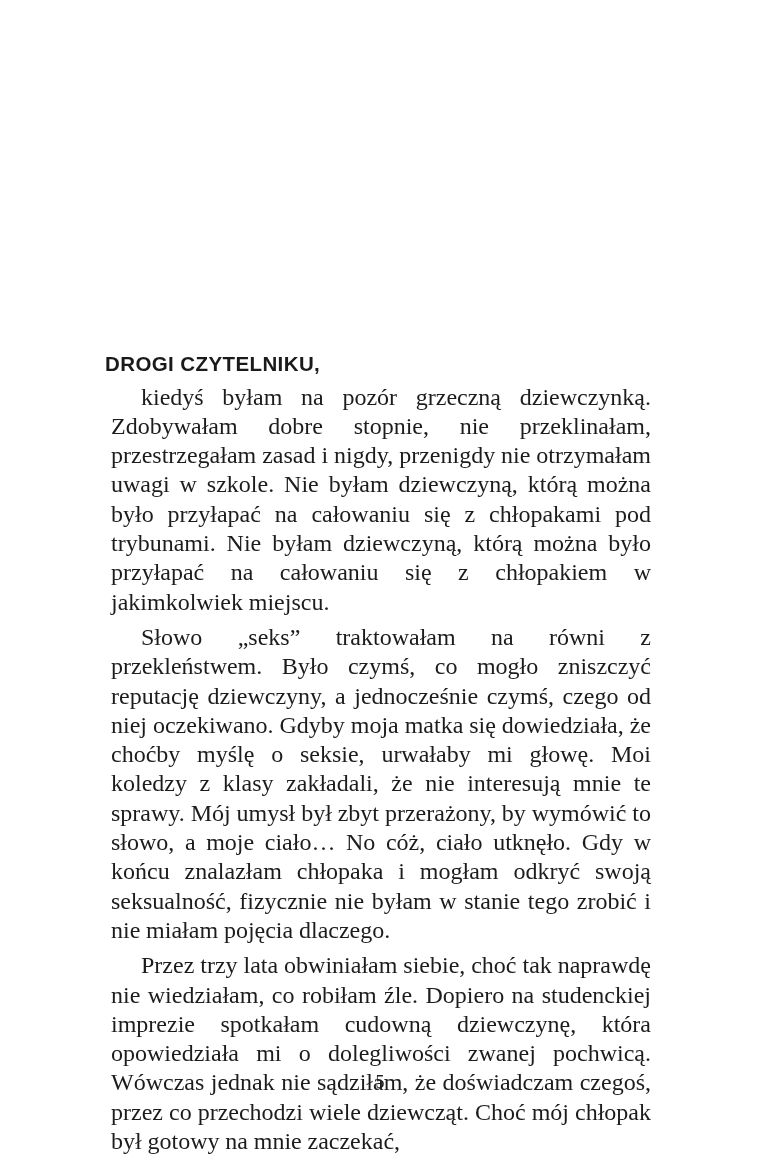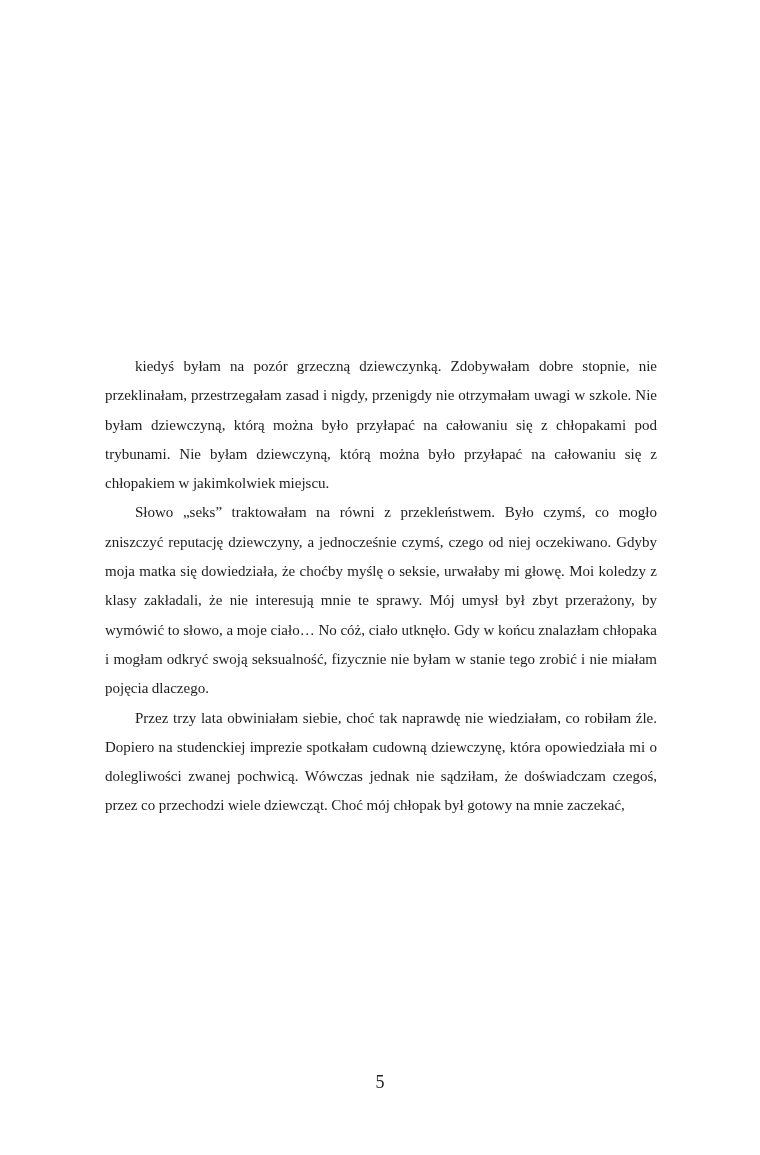--- a/index.html
+++ b/index.html
@@ -37,24 +37,24 @@
     font-weight: bold;
     font-size: 20.5px;
     letter-spacing: 0.4px;
     color: #1a1a1a;
     margin: 0 0 6px 0;
     line-height: 1.2;
   }
 
   .body-par {
     font-family: "Liberation Serif", "DejaVu Serif", serif;
-    font-size: 15px;
+    font-size: 24px;
     line-height: 29.3px;
     color: #1c1c1c;
-    margin: 0;
+    margin: 6px;
     text-align: justify;
     text-justify: inter-word;
     text-indent: 30px;
     hyphens: manual;
     word-spacing: -0.2px;
   }
 
   .body-par + .body-par {
     margin-top: 0;
   }
@@ -72,20 +72,21 @@
     letter-spacing: 0;
   }
 </style>
 </head>
 <body>
 
 <div class="page">
 
   <div class="text-block">
 
+    <h1 class="chapter-heading">DROGI CZYTELNIKU,</h1>
 
     <p class="body-par">kiedyś byłam na pozór grzeczną dziewczynką. Zdobywałam dobre stopnie, nie przeklinałam, przestrzegałam zasad i nigdy, przenigdy nie otrzymałam uwagi w szkole. Nie byłam dziewczyną, którą można było przyłapać na całowaniu się z chłopakami pod trybunami. Nie byłam dziewczyną, którą można było przyłapać na całowaniu się z chłopakiem w jakimkolwiek miejscu.</p>
 
     <p class="body-par">Słowo „seks” traktowałam na równi z przekleństwem. Było czymś, co mogło zniszczyć reputację dziewczyny, a jednocześnie czymś, czego od niej oczekiwano. Gdyby moja matka się dowiedziała, że choćby myślę o seksie, urwałaby mi głowę. Moi koledzy z klasy zakładali, że nie interesują mnie te sprawy. Mój umysł był zbyt przerażony, by wymówić to słowo, a moje ciało… No cóż, ciało utknęło. Gdy w końcu znalazłam chłopaka i mogłam odkryć swoją seksualność, fizycznie nie byłam w stanie tego zrobić i nie miałam pojęcia dlaczego.</p>
 
     <p class="body-par">Przez trzy lata obwiniałam siebie, choć tak naprawdę nie wiedziałam, co robiłam źle. Dopiero na studenckiej imprezie spotkałam cudowną dziewczynę, która opowiedziała mi o dolegliwości zwanej pochwicą. Wówczas jednak nie sądziłam, że doświadczam czegoś, przez co przechodzi wiele dziewcząt. Choć mój chłopak był gotowy na mnie zaczekać,</p>
 
   </div>
 
   <div class="folio">5</div>

